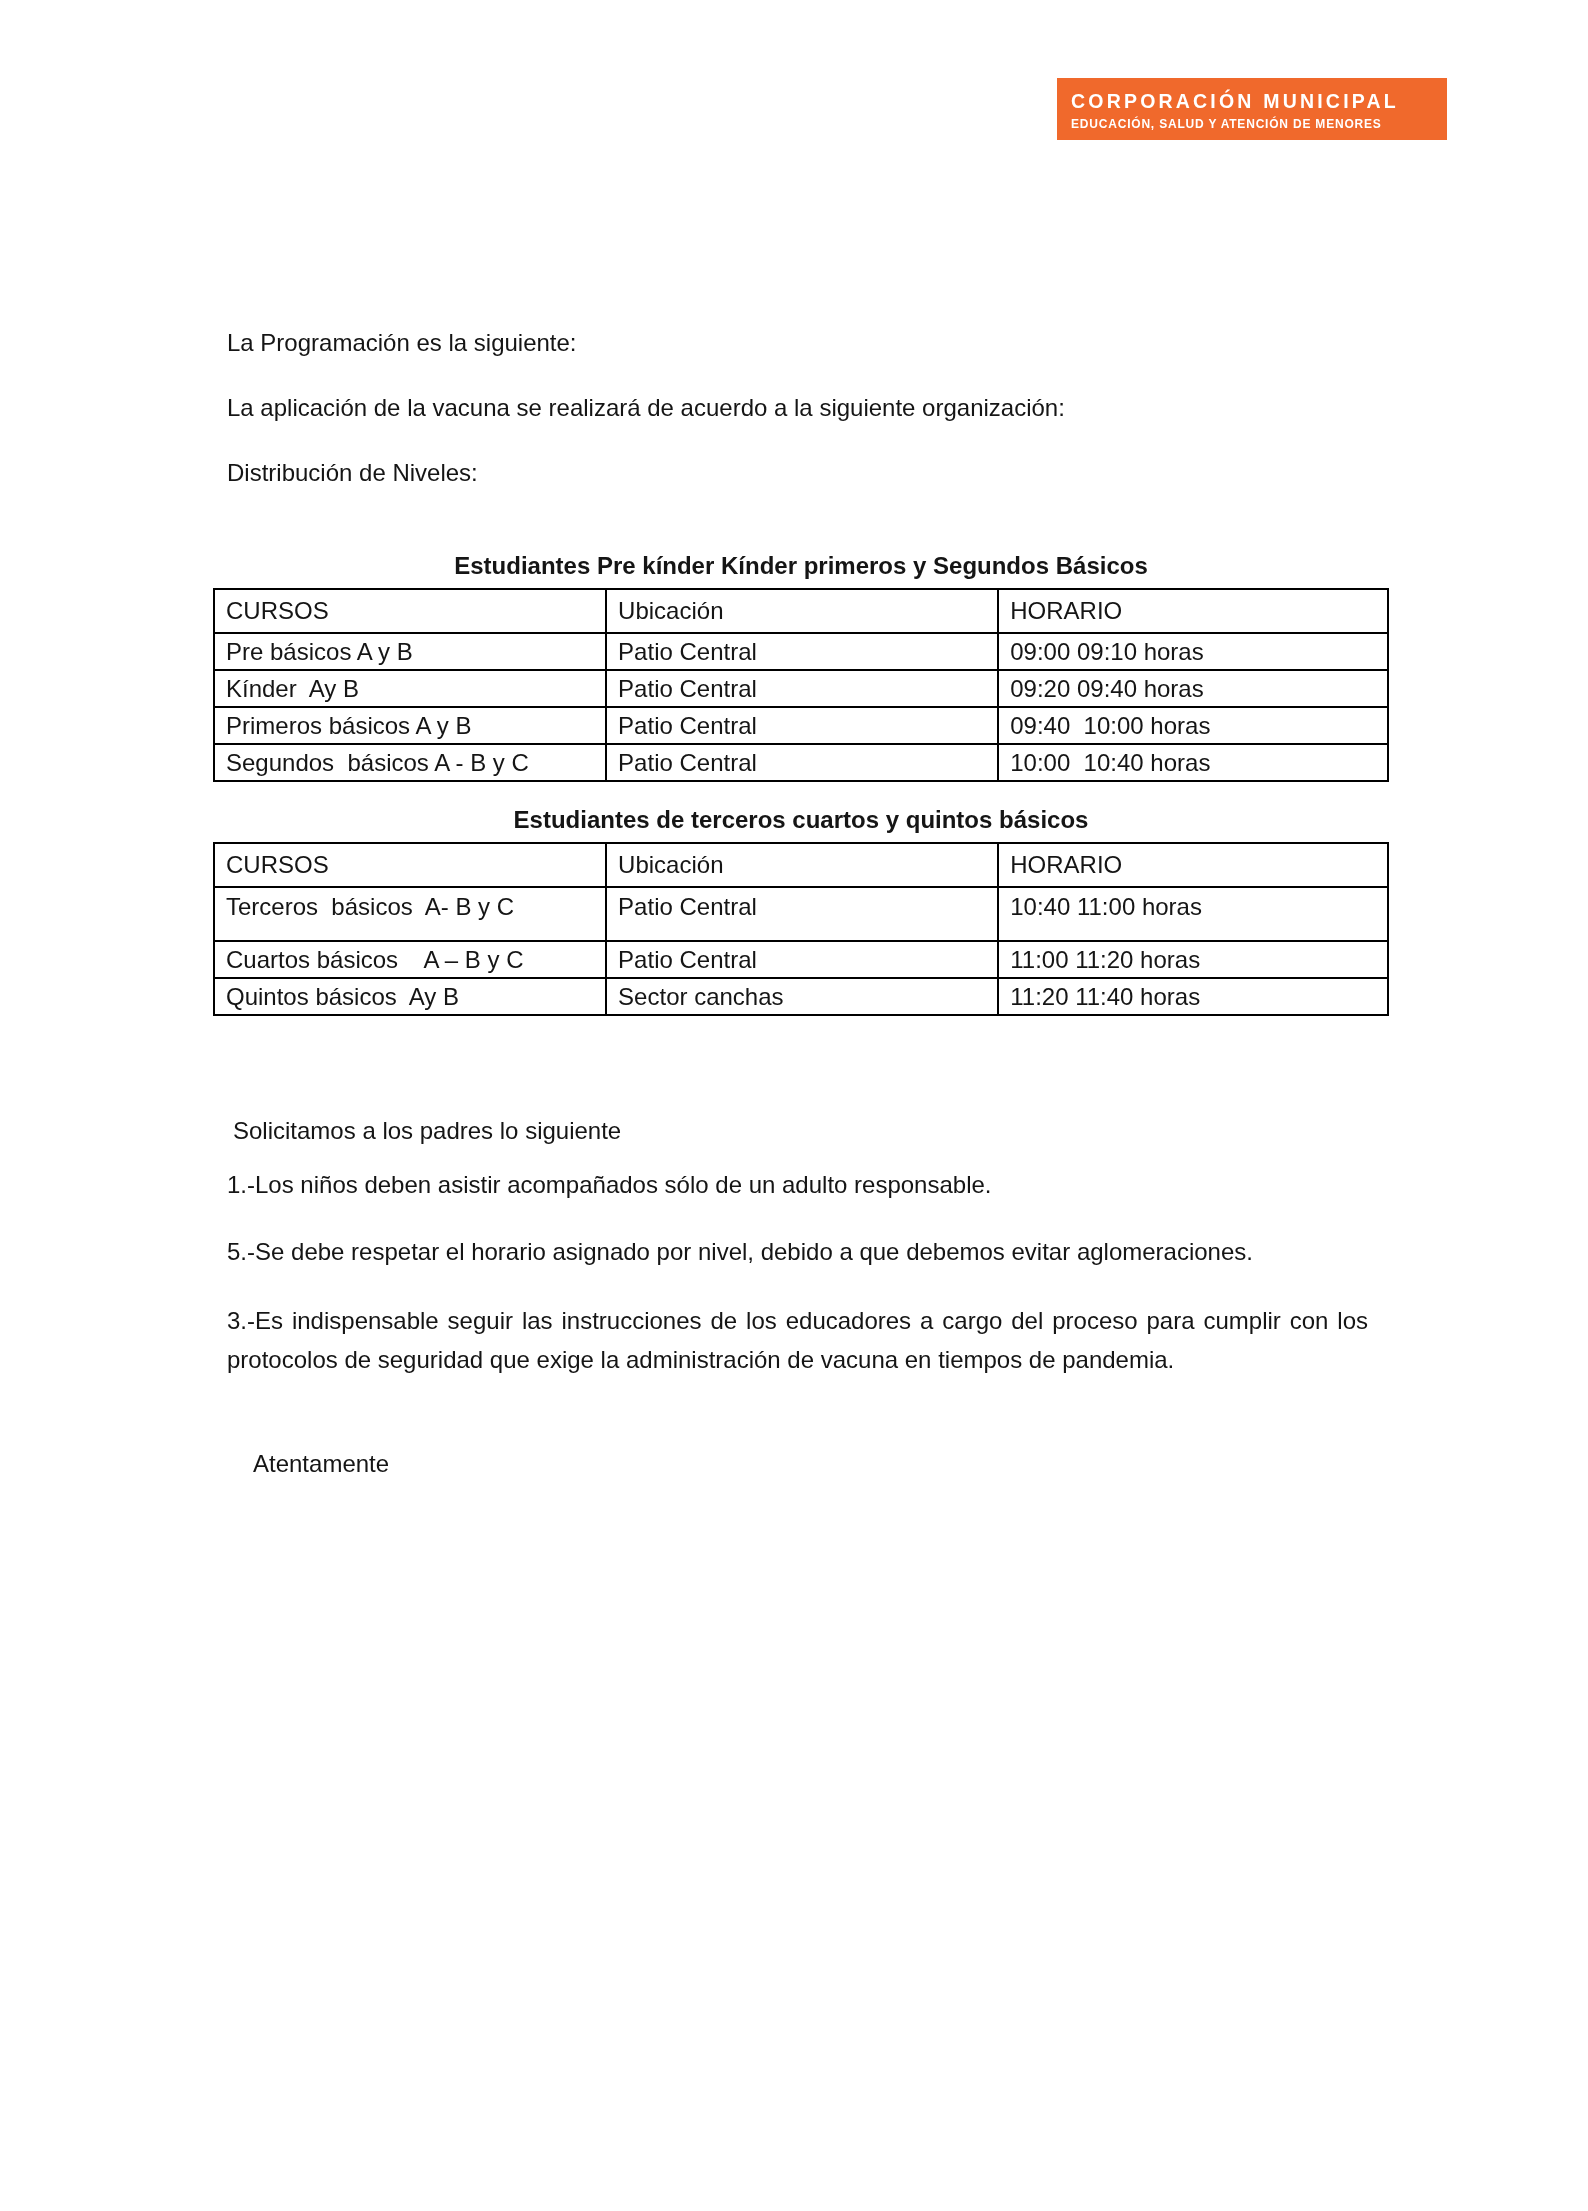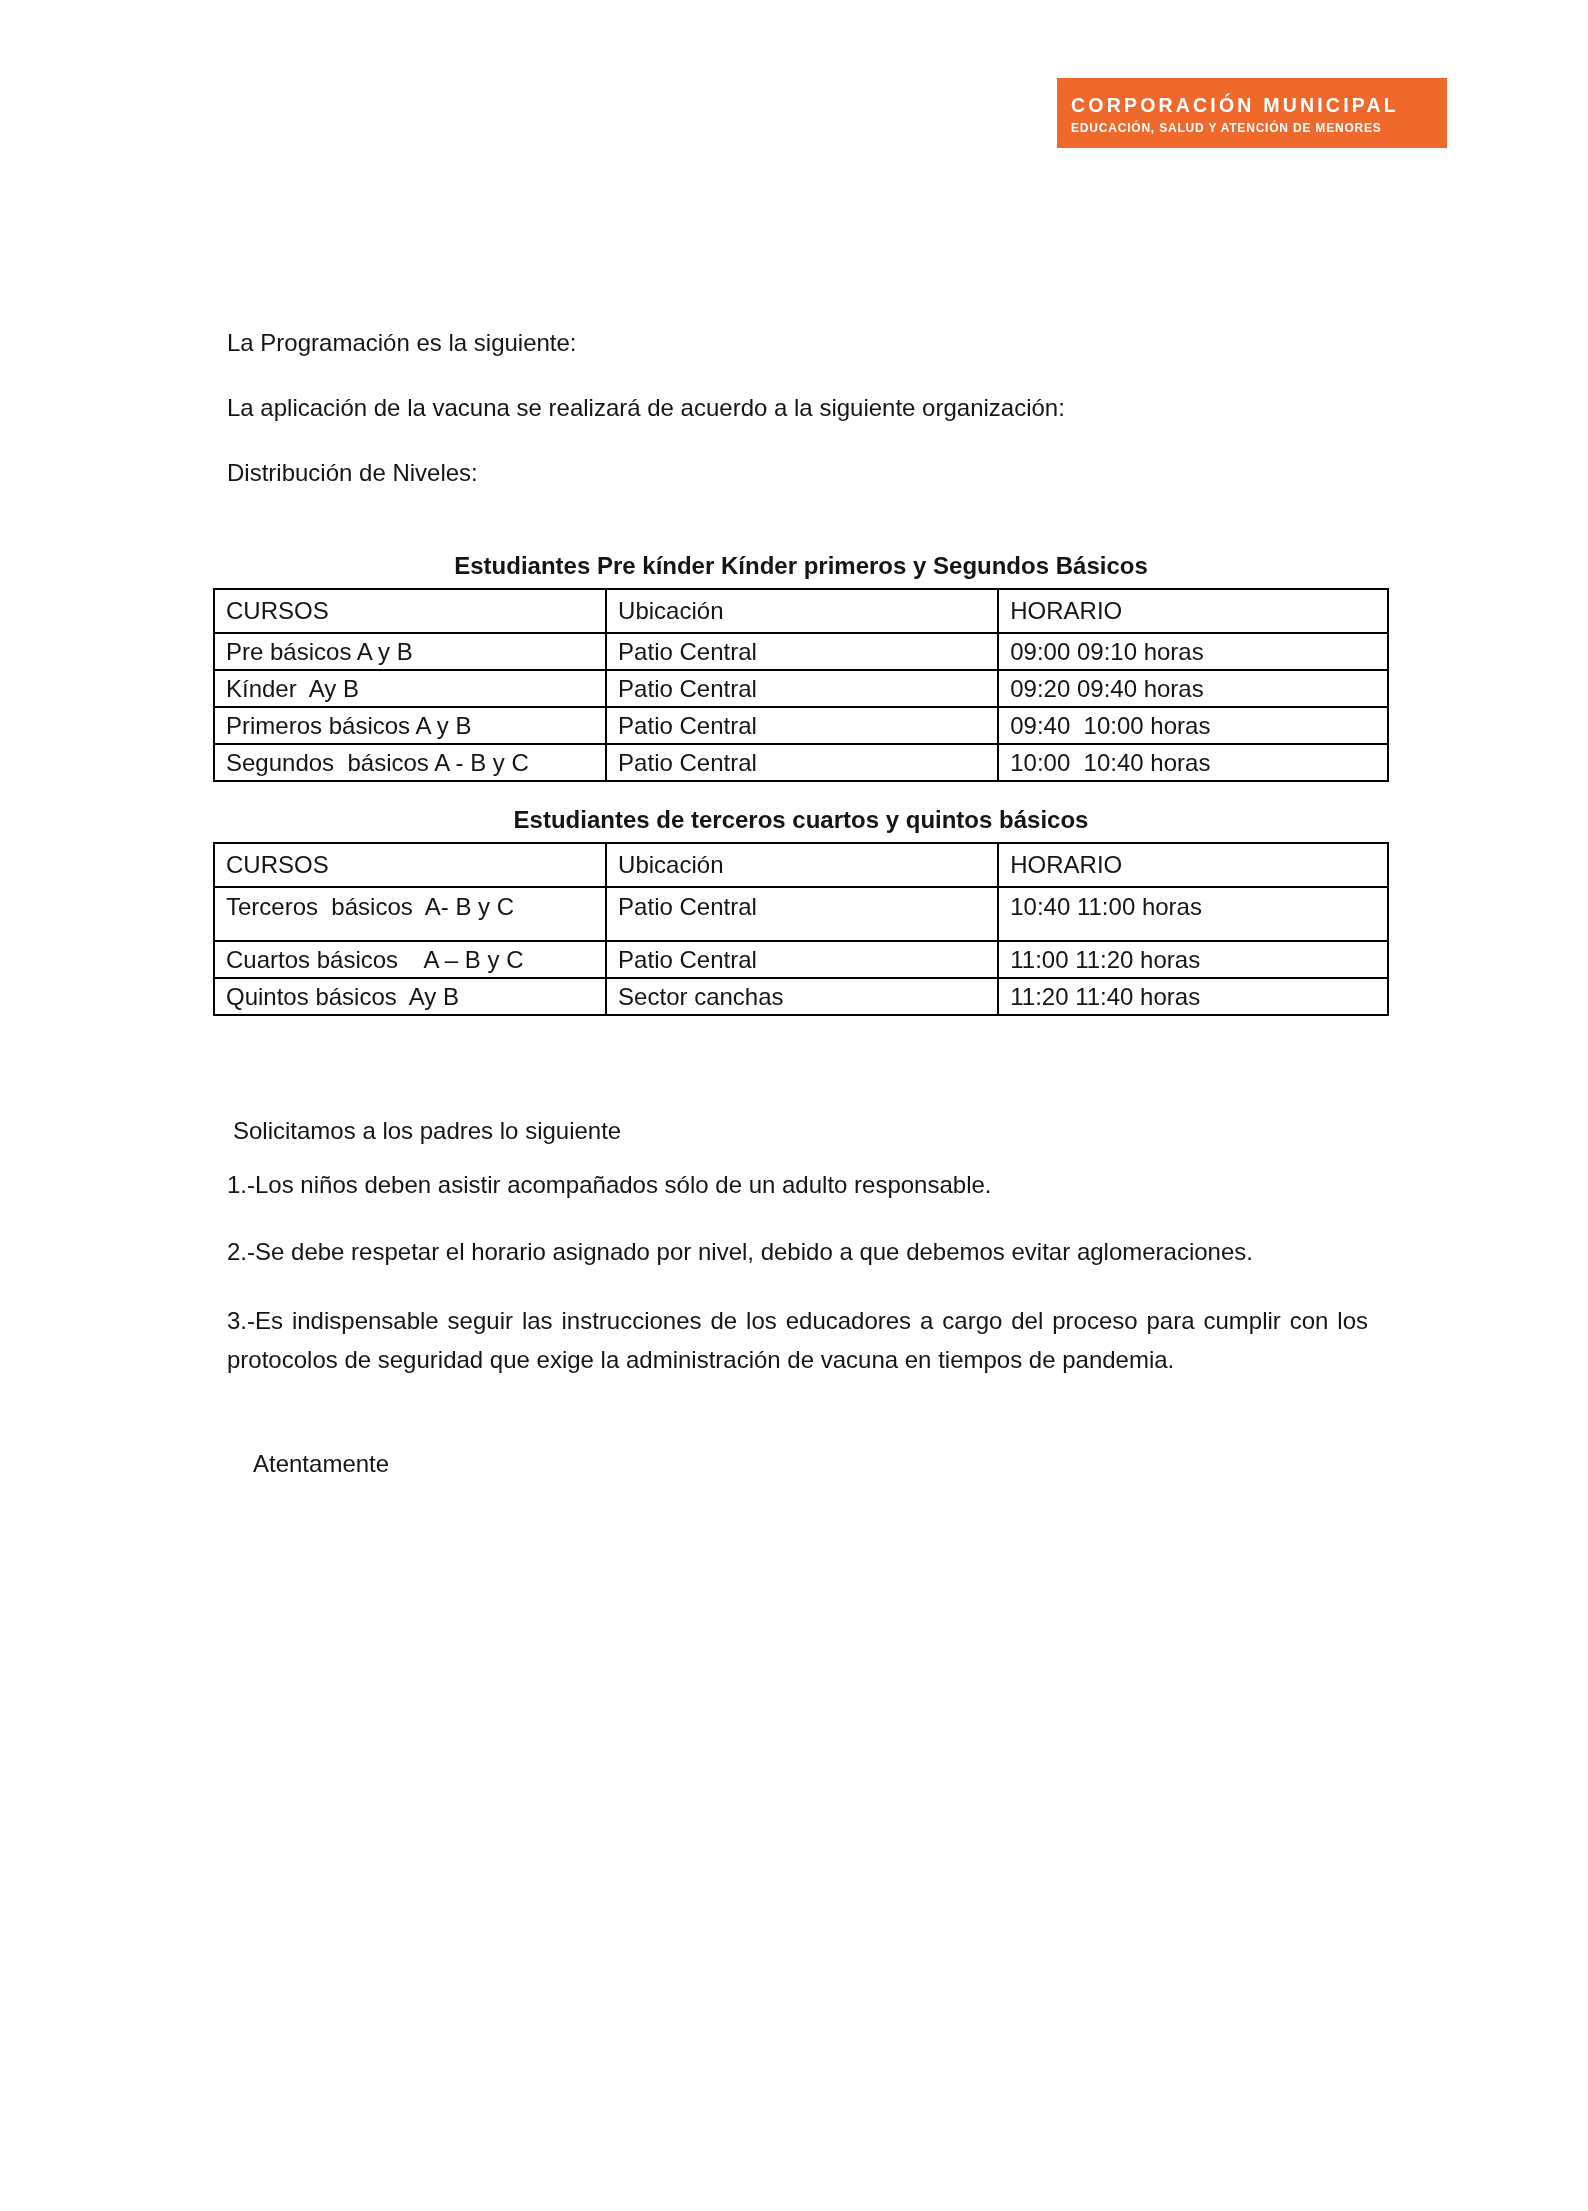--- a/index.html
+++ b/index.html
@@ -13,21 +13,21 @@
     background: #ffffff;
     overflow: hidden;
   }
 
   
   .logo {
     position: absolute;
     left: 1057px;
     top: 78px;
     width: 390px;
-    height: 70px;
+    height: 62px;
     background: #F0692C;
     color: #ffffff;
     padding: 10px 14px 8px 14px;
     display: flex;
     flex-direction: column;
     justify-content: center;
   }
   .logo-line1 {
     font-size: 19.5px;
     font-weight: bold;
@@ -173,18 +173,18 @@
         <tr>
           <td>Quintos básicos  Ay B</td>
           <td>Sector canchas</td>
           <td>11:20 11:40 horas</td>
         </tr>
       </tbody>
     </table>
 
     <div class="para solicitamos">Solicitamos a los padres lo siguiente</div>
     <div class="para item1">1.-Los niños deben asistir acompañados sólo de un adulto responsable.</div>
-    <div class="para item2">2.-Se debe respetar el horario asignado por nivel, debido a que debemos evitar aglomeraciones.</div>
+    <div class="para item2">5.-Se debe respetar el horario asignado por nivel, debido a que debemos evitar aglomeraciones.</div>
     <div class="para item3">3.-Es indispensable seguir las instrucciones de los educadores a cargo del proceso para cumplir con los protocolos de seguridad que exige la administración de vacuna en tiempos de pandemia.</div>
     <div class="para closing">Atentamente</div>
 
   </div>
 </div>
 
 </body></html>

